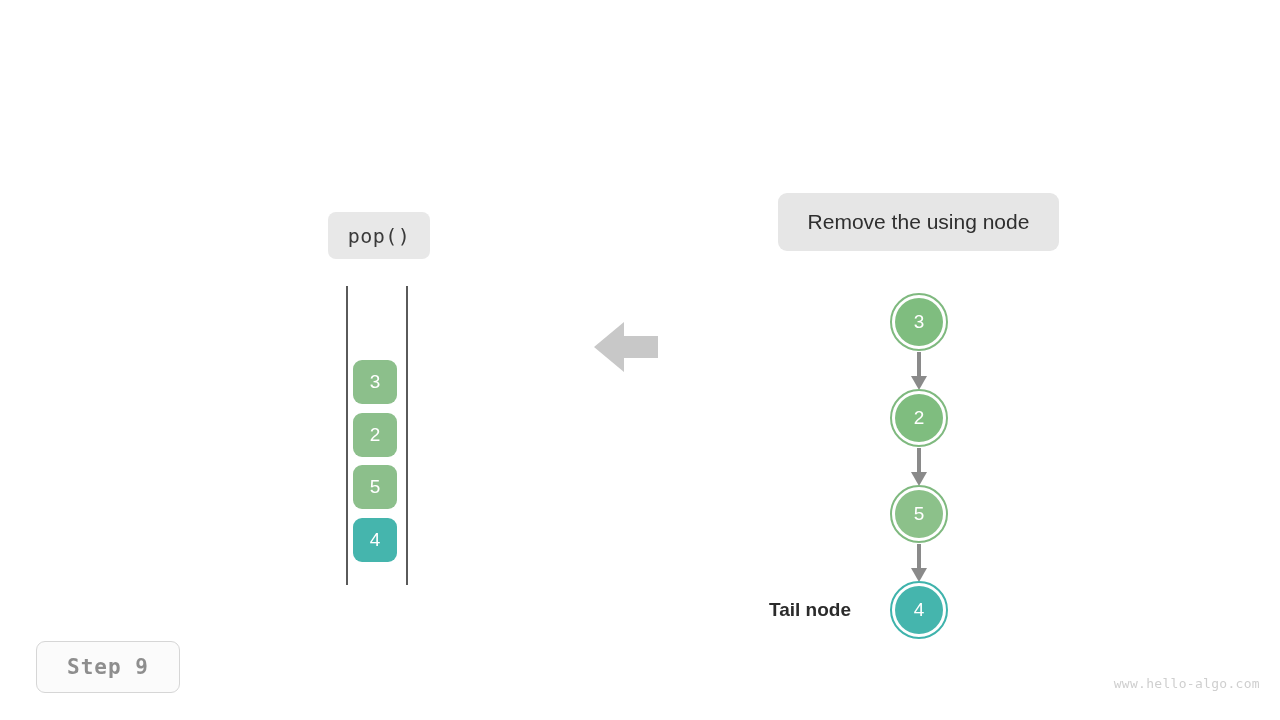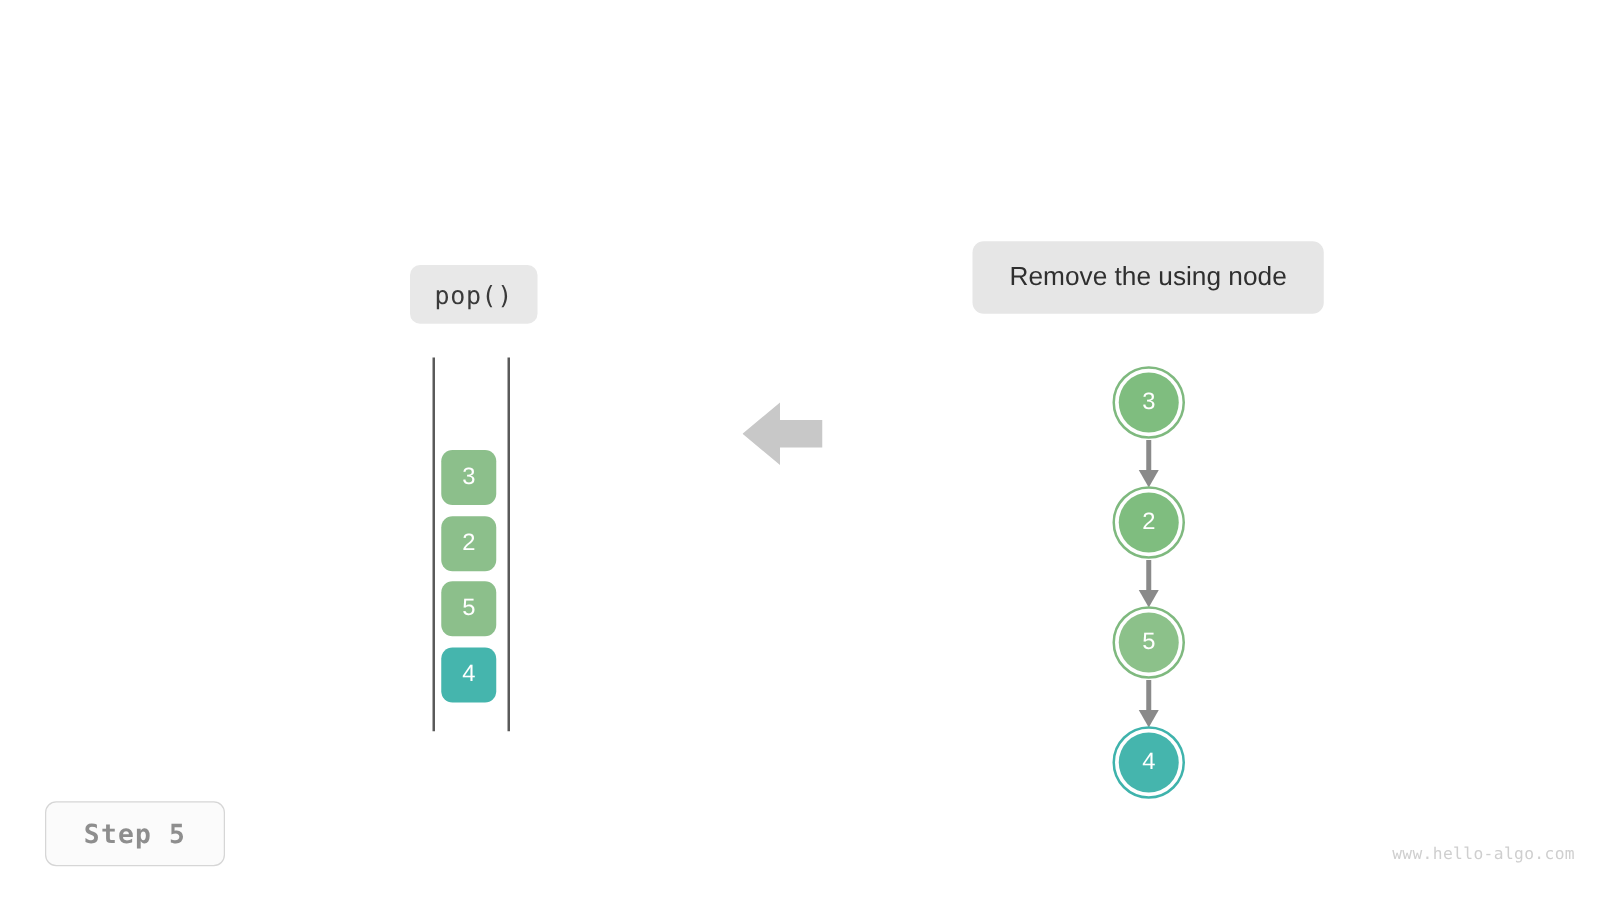--- a/index.html
+++ b/index.html
@@ -223,18 +223,19 @@
         <div class="disc" style="background: rgb(127, 189, 127);">2</div>
       </div>
       <div class="ll-node" style="top: 485px; left: 890px;">
         <div class="disc" style="background: rgb(140, 193, 138);">5</div>
       </div>
       <div class="ll-node teal" style="top: 581px; left: 890px;">
         <div class="disc" style="background: rgb(69, 181, 173);">4</div>
       </div>
     </div>
 
-
-  <div class="step-badge">Step 5</div>
+  <div class="ll-label" style="left:651px; top:599px;">Tail node</div>
+
+  <div class="step-badge">Step 9</div>
 
   <div class="watermark">www.hello-algo.com</div>
 
 </div>
 
 </body></html>

